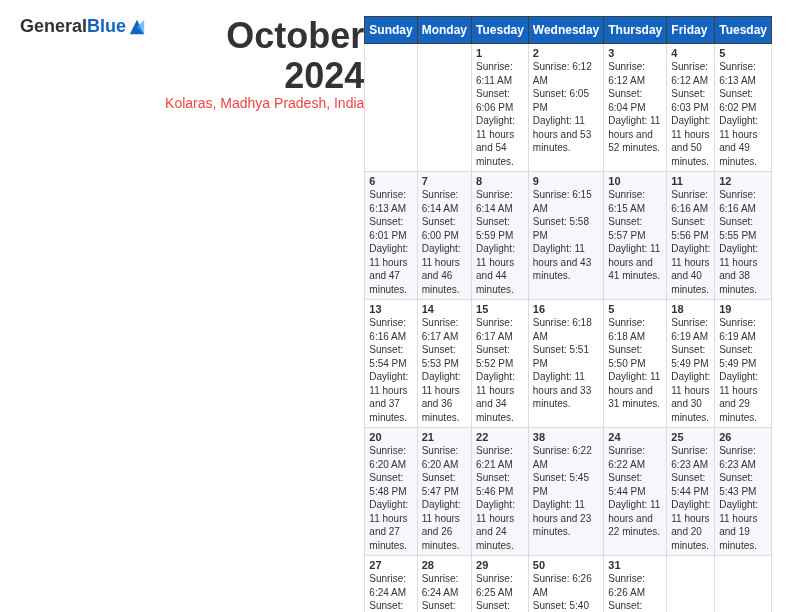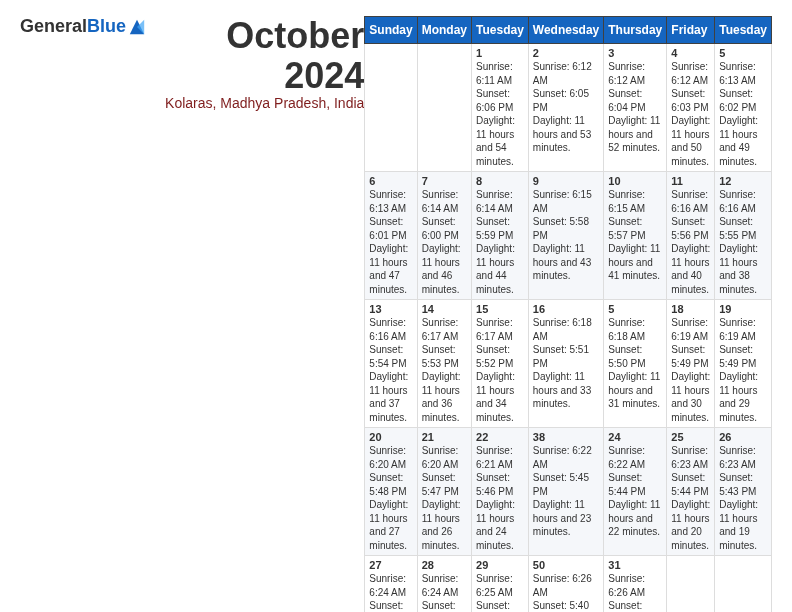--- a/index.html
+++ b/index.html
@@ -46,21 +46,21 @@
       text-align: right;
     }
     .month-title {
       font-size: 36px;
       font-weight: bold;
       color: #333;
       line-height: 1.1;
     }
     .subtitle {
       font-size: 14px;
-      color: #7f1d1d;
+      color: #ef4444;
     }
     .calendar {
       width: 100%;
       border-collapse: collapse;
       flex: 1;
     }
     .calendar th {
       background: #1565c0;
       color: #fff;
       font-size: 12px;

